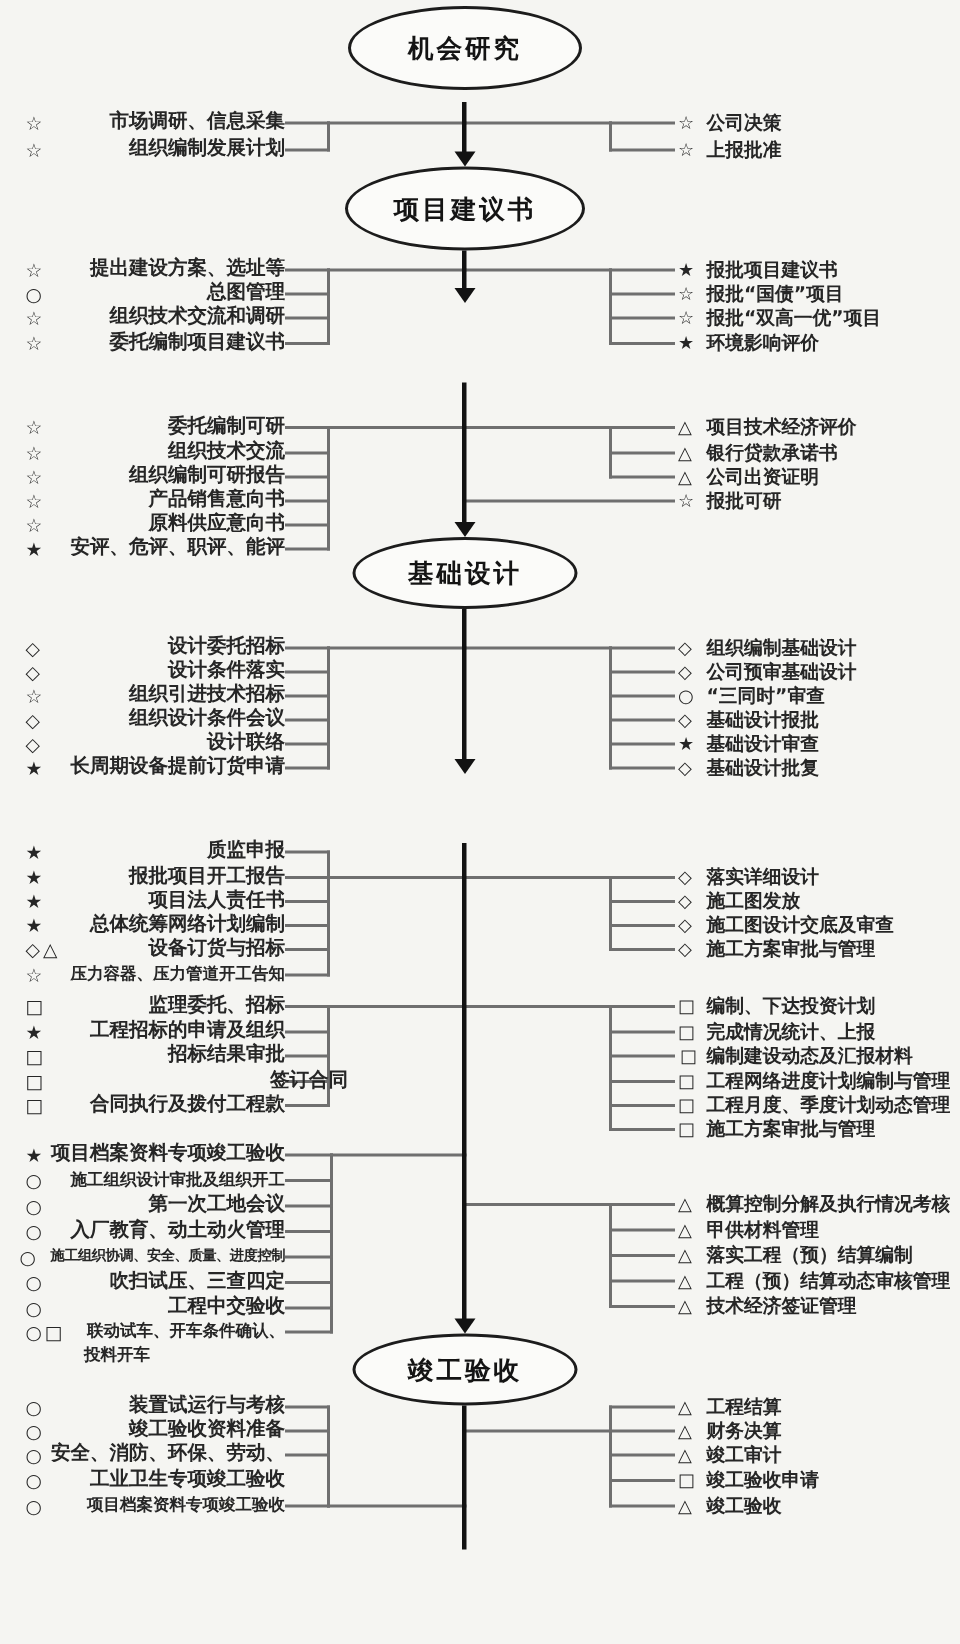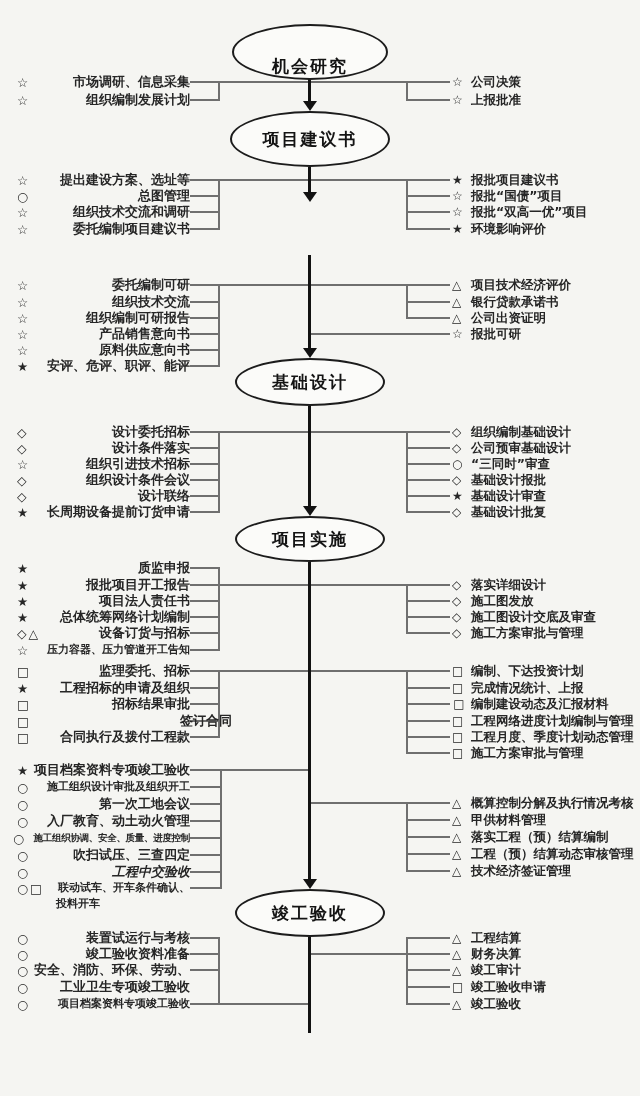--- a/index.html
+++ b/index.html
@@ -26,31 +26,28 @@
   .item-r{position:absolute;left:452px;font-size:12.5px;font-weight:600;line-height:1.1;
     white-space:nowrap;transform:translateY(-50%);z-index:2;}
   .item-r .sym{display:inline-block;min-width:14px;margin-right:5px;font-size:12px;}
   .sz-s{font-size:11px;}
   .sz-t{font-size:9.5px;letter-spacing:-0.3px;}
 </style>
 </head>
 <body>
 
 <div id="canvas">
-    <div class="oval" style="left: 232px; top: 24px; width: 156px; height: 56px; align-items: flex-end;">
+    <div class="oval" style="left: 232px; top: 4px; width: 156px; height: 56px;">
       <div class="oval-label">机会研究</div>
     </div>
     <div class="oval" style="left: 230px; top: 111px; width: 160px; height: 56px;">
       <div class="oval-label">项目建议书</div>
     </div>
     <div class="oval" style="left: 235px; top: 358px; width: 150px; height: 48px;">
       <div class="oval-label">基础设计</div>
-    </div>
-    <div class="oval" style="left: 235px; top: 516px; width: 150px; height: 46px;">
-      <div class="oval-label">项目实施</div>
     </div>
     <div class="oval" style="left: 235px; top: 889px; width: 150px; height: 48px;">
       <div class="oval-label">竣工验收</div>
     </div>
     <div class="vmain" style="top: 68px; height: 34px;"></div>
     <div class="arrowhead" style="top: 101px;"></div>
     <div class="vmain" style="top: 167px; height: 26px;"></div>
     <div class="arrowhead" style="top: 192px;"></div>
     <div class="vmain" style="top: 255px; height: 94px;"></div>
     <div class="arrowhead" style="top: 348px;"></div>
@@ -236,21 +233,21 @@
     <div class="hl" style="top: 821px; left: 190px; width: 32px;"></div>
     <div class="item-l" style="top: 821px;"><span>入厂教育、动土动火管理</span></div>
     <div class="sym-l" style="top: 821px;">○</div>
     <div class="hl" style="top: 838px; left: 190px; width: 32px;"></div>
     <div class="item-l sz-t" style="top: 838px;"><span>施工组织协调、安全、质量、进度控制</span></div>
     <div class="sym-l" style="top: 838px; left: 13px;">○</div>
     <div class="hl" style="top: 855px; left: 190px; width: 32px;"></div>
     <div class="item-l" style="top: 855px;"><span>吹扫试压、三查四定</span></div>
     <div class="sym-l" style="top: 855px;">○</div>
     <div class="hl" style="top: 872px; left: 190px; width: 32px;"></div>
-    <div class="item-l" style="top: 872px; font-style: italic;"><span>工程中交验收</span></div>
+    <div class="item-l" style="top: 872px;"><span>工程中交验收</span></div>
     <div class="sym-l" style="top: 872px;">○</div>
     <div class="hl" style="top: 888px; left: 190px; width: 32px;"></div>
     <div class="item-l sz-s" style="top: 888px;"><span>联动试车、开车条件确认、</span></div>
     <div class="sym-l" style="top: 888px;">○□</div>
     <div class="item-l sz-s" style="top: 904px; left: 56px; width: auto; text-align: left;"><span>投料开车</span></div>
     <div class="bracket" style="left: 406px; top: 802px; height: 70px;"></div>
     <div class="hl" style="top: 803px; left: 310px; width: 98px;"></div>
     <div class="hl" style="top: 803px; left: 406px; width: 44px;"></div>
     <div class="item-r" style="top: 803px;"><span class="sym">△</span><span>概算控制分解及执行情况考核</span></div>
     <div class="hl" style="top: 820px; left: 406px; width: 44px;"></div>

